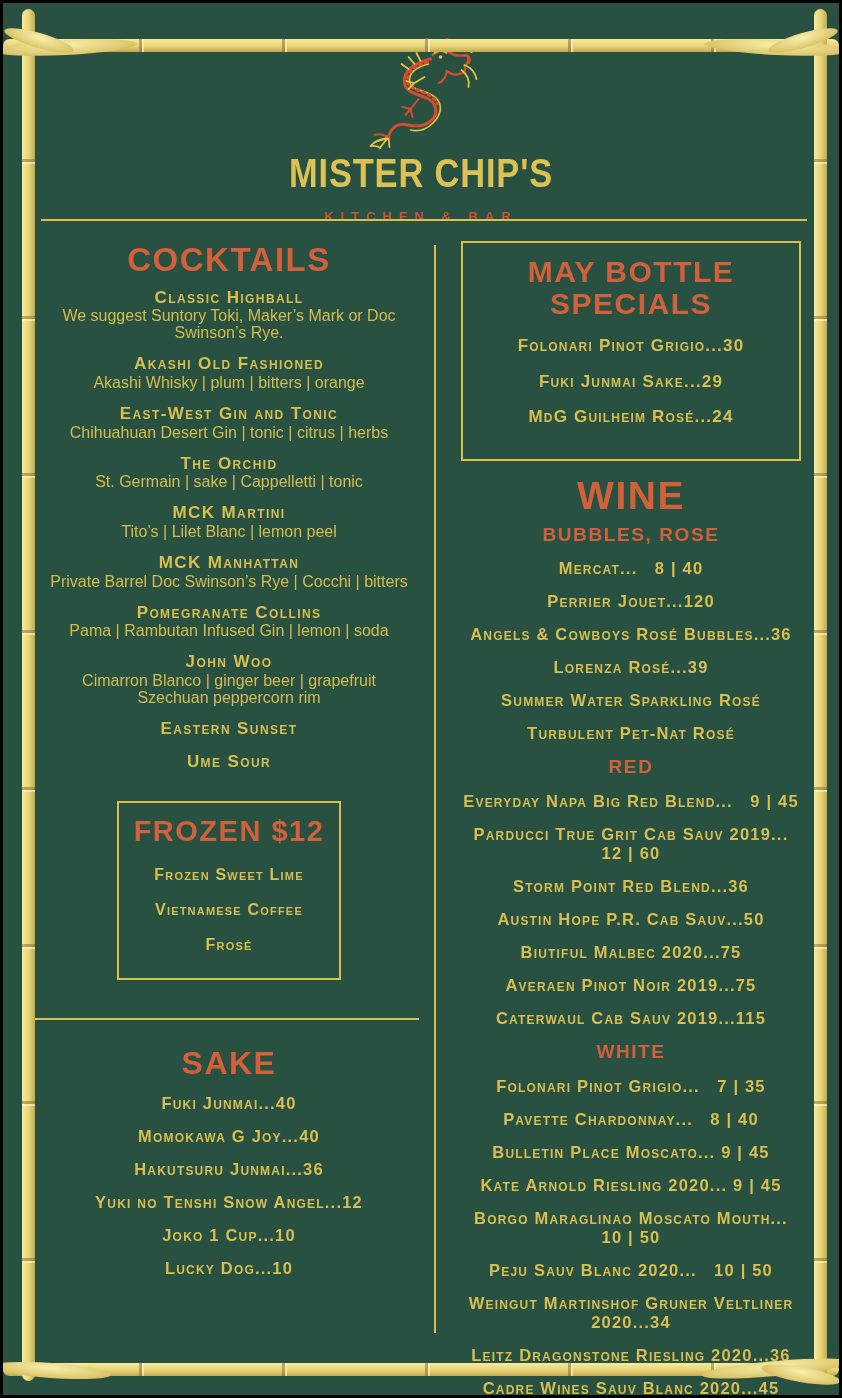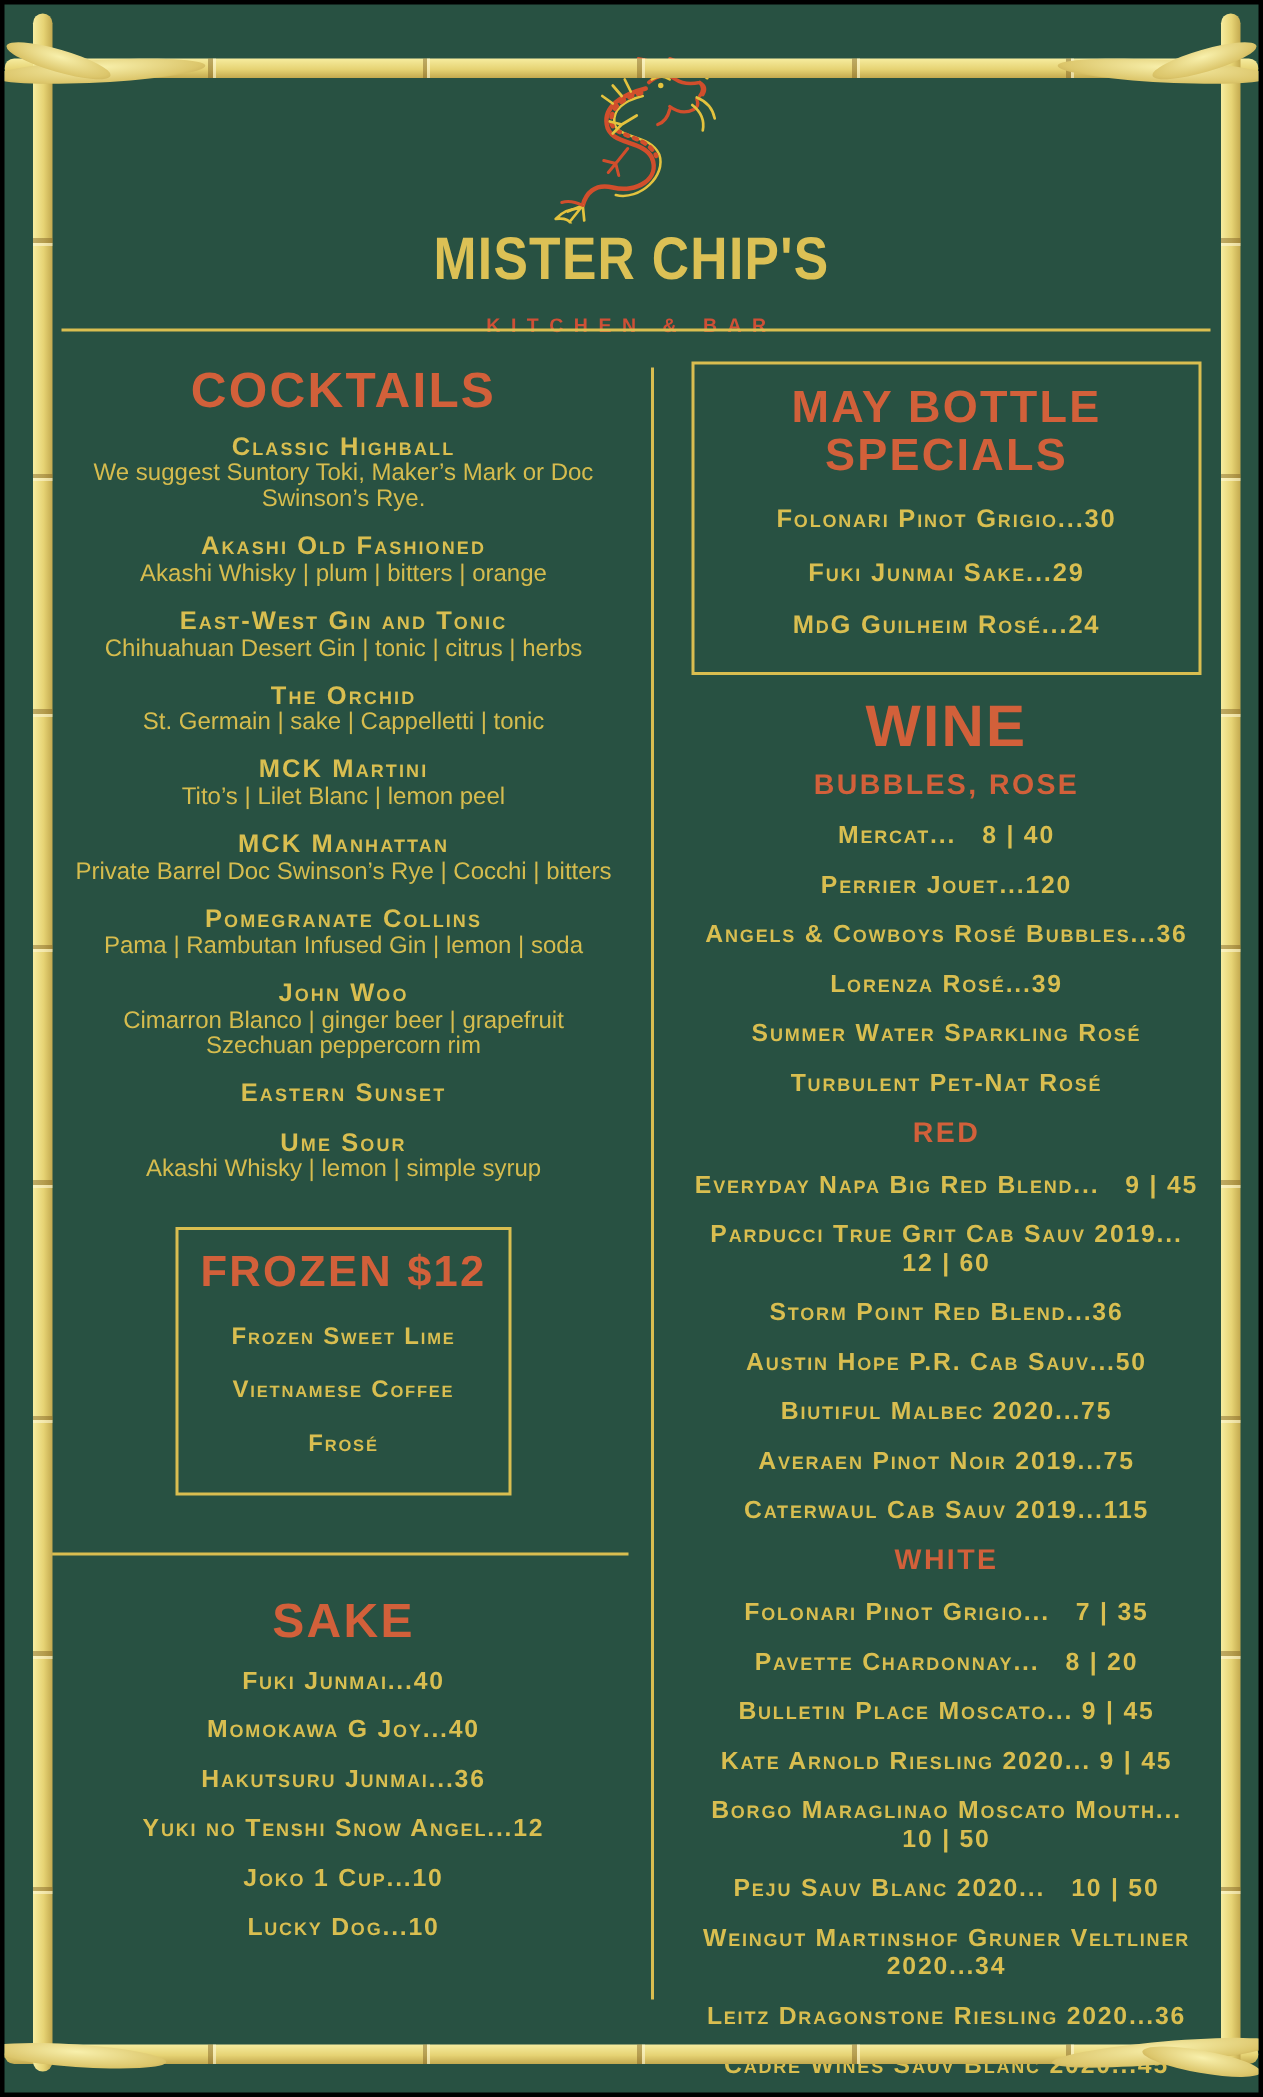--- a/index.html
+++ b/index.html
@@ -59,21 +59,21 @@
   .cocktail{margin-bottom:13px;}
   .cname{font-size:17px;font-weight:bold;font-variant:small-caps;letter-spacing:1.4px;color:var(--gold);line-height:1.15;}
   .cdesc{font-size:16px;color:#d6bc4e;line-height:1.07;white-space:pre-line;}
   
   .frozen-box{width:224px;margin:30px auto 0;border:2px solid var(--gold);padding:13px 4px 6px;box-sizing:border-box;}
   .frozen-box .heading{font-size:29px;margin-bottom:19px;}
   .frozen-box .menu-line{margin-bottom:17px;font-size:16px;}
   .left-rule{height:2px;background:var(--gold);margin:38px 0 0;width:386px;}
   .sake-heading{margin-top:27px;font-size:32px;margin-bottom:14px;}
   
-  .specials-box{border:2px solid var(--gold);padding:13px 6px 5px;box-sizing:border-box;}
+  .specials-box{border:2px solid var(--gold);padding:13px 6px 16px;box-sizing:border-box;}
   .specials-box .heading{font-size:30px;margin-bottom:17px;}
   .specials-box .menu-line{font-size:17px;margin-bottom:16px;}
   .wine-heading{margin:15px 0 0;font-size:39px;}
   .wine-list{margin-top:0;}
 </style>
 </head>
 <body>
 
 <div class="page">
 
@@ -162,21 +162,20 @@
         <div class="cocktail">
         <div class="cname">John Woo</div>
         <div class="cdesc">Cimarron Blanco | ginger beer | grapefruit
 Szechuan peppercorn rim</div>
       </div>
         <div class="cocktail">
         <div class="cname">Eastern Sunset</div>
       </div>
         <div class="cocktail">
         <div class="cname">Ume Sour</div>
-        <div class="cdesc">Akashi Whisky | lemon | simple syrup</div>
       </div>
       </div>
 
     <div class="frozen-box">
       <h2 class="heading">FROZEN $12</h2>
       <div>
           <div class="menu-line">Frozen Sweet Lime</div>
           <div class="menu-line">Vietnamese Coffee</div>
           <div class="menu-line">Frosé</div>
         </div>
@@ -224,21 +223,21 @@
         <div class="menu-line">Storm Point Red Blend...36</div>
         <div class="menu-line">Austin Hope P.R. Cab Sauv...50</div>
         <div class="menu-line">Biutiful Malbec 2020...75</div>
         <div class="menu-line">Averaen Pinot Noir 2019...75</div>
         <div class="menu-line">Caterwaul Cab Sauv 2019...115</div>
       </div>
 
     <h3 class="subhead">WHITE</h3>
     <div class="wine-list">
         <div class="menu-line">Folonari Pinot Grigio...   7 | 35</div>
-        <div class="menu-line">Pavette Chardonnay...   8 | 20</div>
+        <div class="menu-line">Pavette Chardonnay...   8 | 40</div>
         <div class="menu-line">Bulletin Place Moscato... 9 | 45</div>
         <div class="menu-line">Kate Arnold Riesling 2020... 9 | 45</div>
         <div class="menu-line">Borgo Maraglinao Moscato Mouth...   10 | 50</div>
         <div class="menu-line">Peju Sauv Blanc 2020...   10 | 50</div>
         <div class="menu-line">Weingut Martinshof Gruner Veltliner 2020...34</div>
         <div class="menu-line">Leitz Dragonstone Riesling 2020...36</div>
         <div class="menu-line">Cadre Wines Sauv Blanc 2020...45</div>
       </div>
   </section>
 

